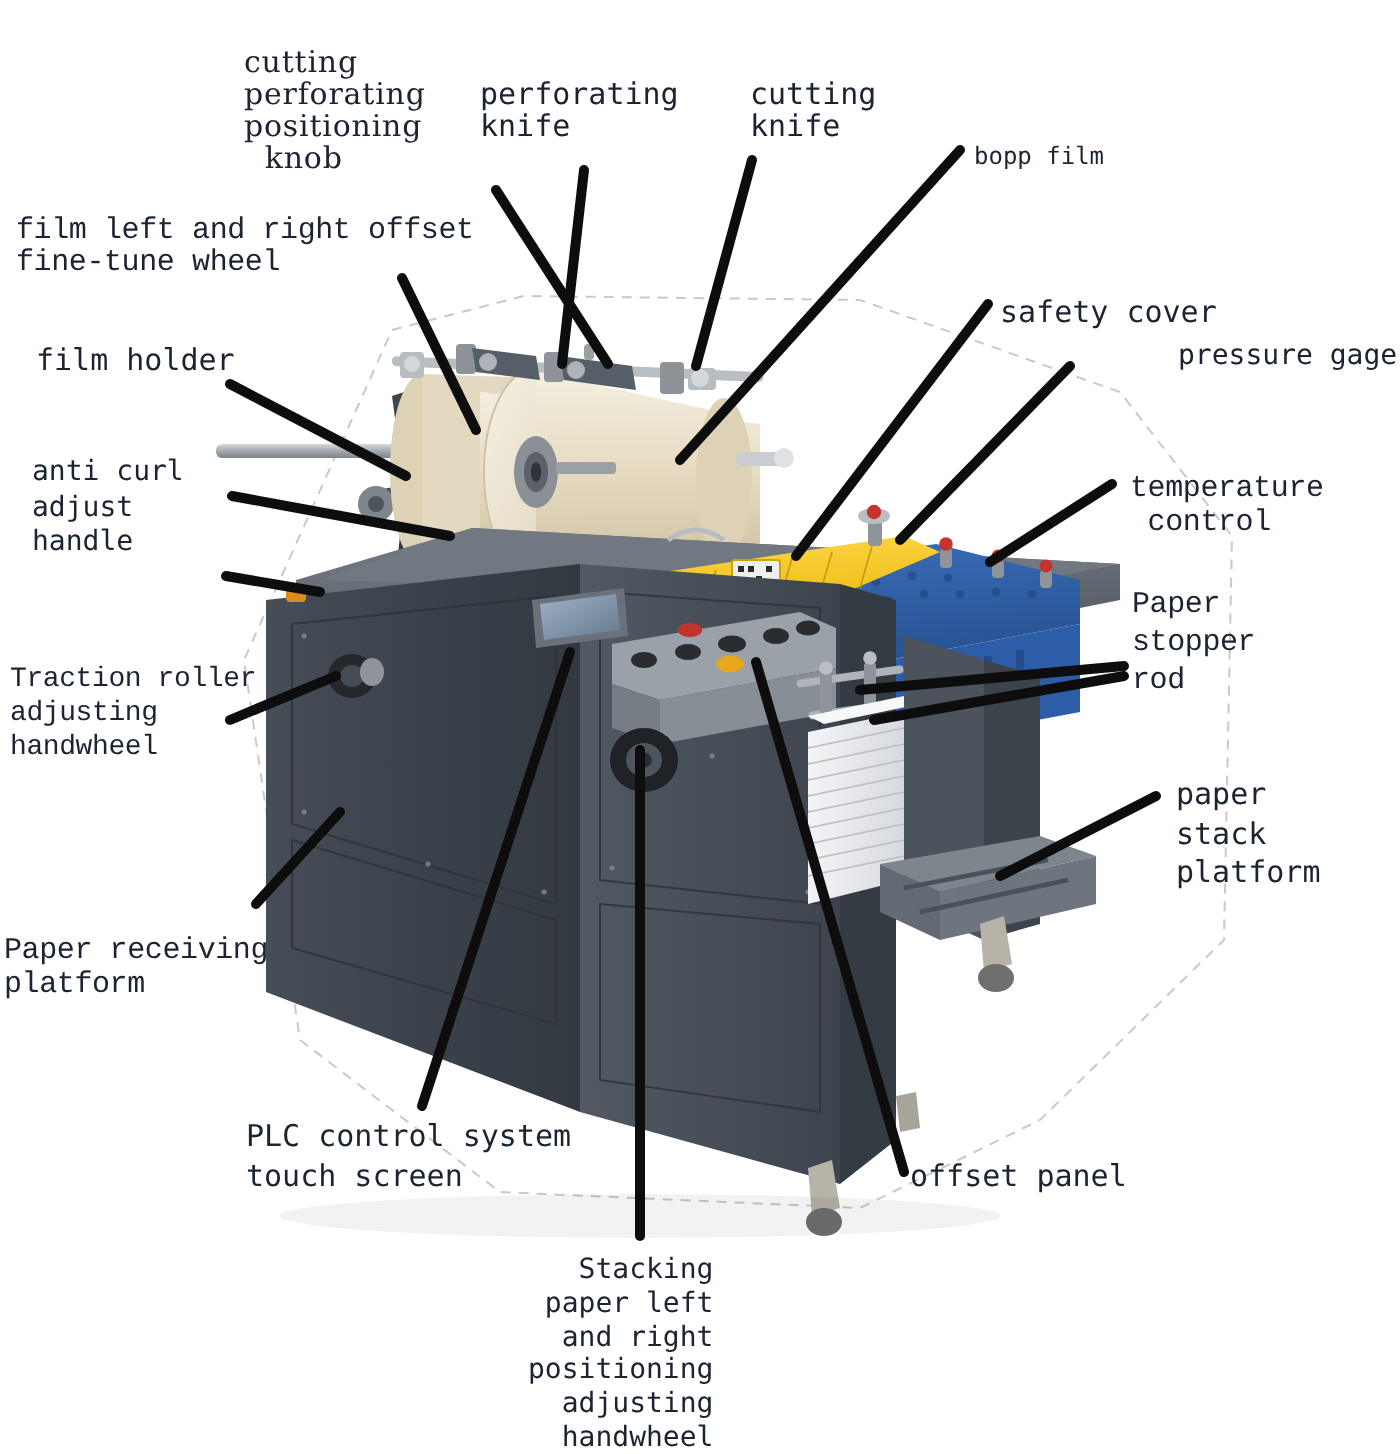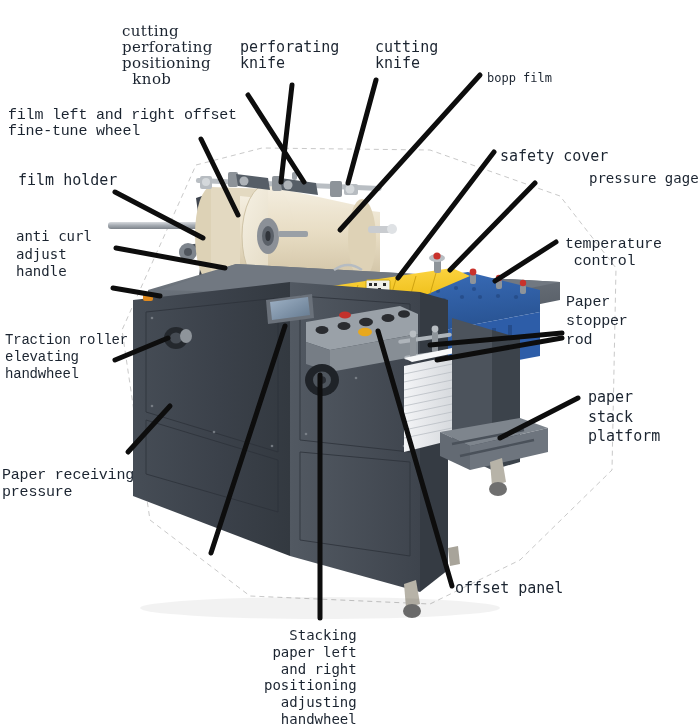--- a/index.html
+++ b/index.html
@@ -375,30 +375,32 @@
 handle</div>
 
   <div class="lbl f-prop" style="left:565px;top:236px;font-size:15px;line-height:1.15;">temperature
  control</div>
 
   <div class="lbl f-prop" style="left:566px;top:294px;font-size:15px;line-height:1.25;">Paper
 stopper
 rod</div>
 
   <div class="lbl f-prop" style="left:5px;top:332px;font-size:14px;line-height:1.2;">Traction roller
-elevating
+adjusting
 handwheel</div>
 
   <div class="lbl f-mono-sans" style="left:588px;top:388px;font-size:15px;line-height:1.3;">paper
 stack
 platform</div>
 
   <div class="lbl f-prop" style="left:2px;top:467px;font-size:15px;line-height:1.15;">Paper receiving
-pressure</div>
-
+platform</div>
+
+  <div class="lbl f-mono-sans" style="left:123px;top:558px;font-size:15px;line-height:1.35;">PLC control system
+touch screen</div>
 
   <div class="lbl f-mono-sans" style="left:455px;top:581px;font-size:15px;">offset panel</div>
 
   <div class="lbl f-mono-sans ta-c" style="left:264px;top:627px;font-size:14px;line-height:1.2;">Stacking
 paper left
 and right
 positioning
 adjusting
 handwheel</div>
 

